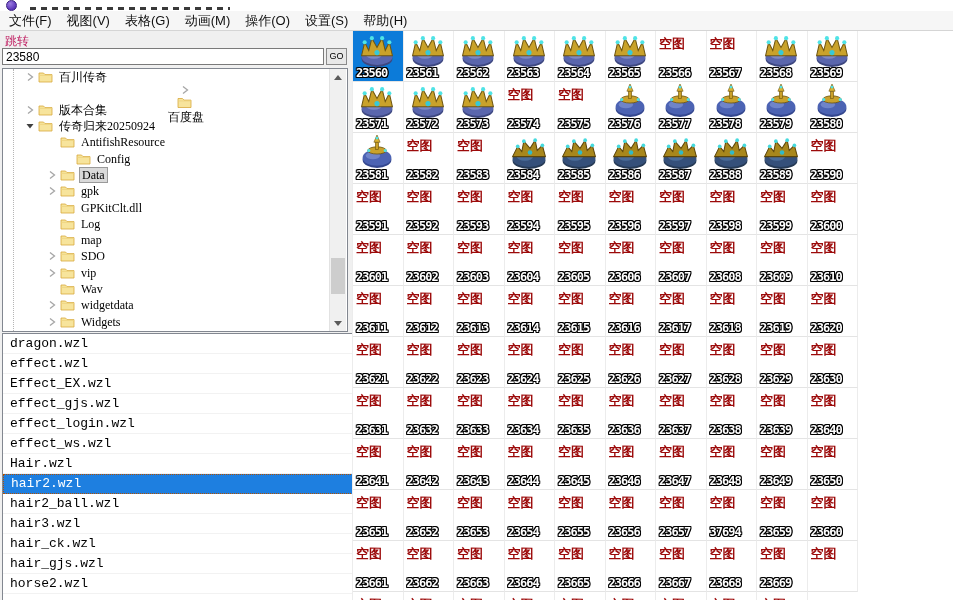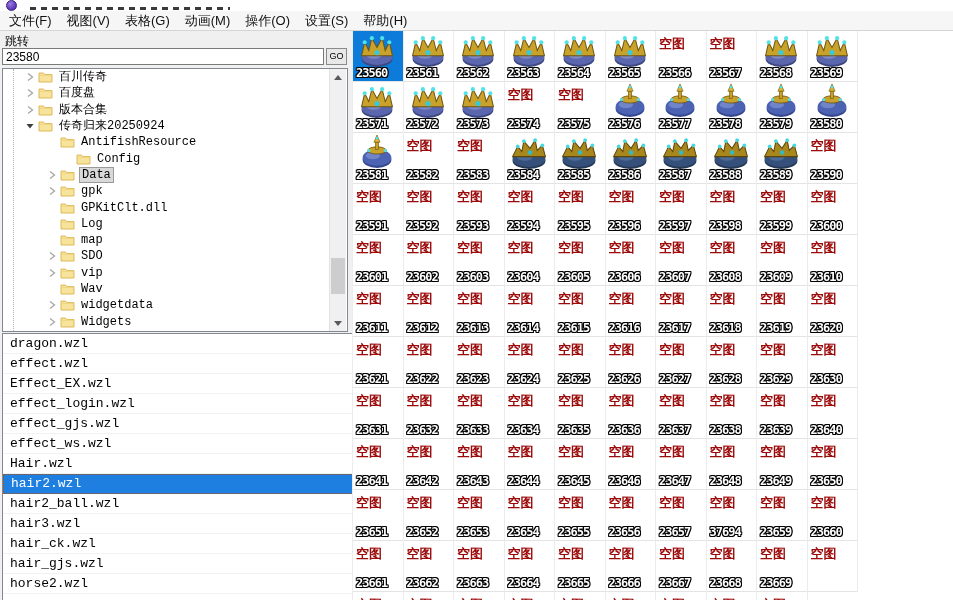--- a/index.html
+++ b/index.html
@@ -14,33 +14,33 @@
   .title-frag { position:absolute; left:30px; top:7px; width:200px; height:3px;
                 background:repeating-linear-gradient(90deg,#3a3a3a 0 6px, transparent 6px 11px); }
 
   
   .menubar { position:absolute; left:0; top:11px; width:953px; height:20px; background:#f6f6f6;
              border-bottom:1px solid #d5d5d5; display:flex; align-items:center; padding-left:3px; }
   .menu-item { font-size:13px; color:#111; padding:1px 6px; margin-right:3px; cursor:default; }
 
   
   .left { position:absolute; left:0; top:31px; width:352px; height:569px; background:#f0f0f0; }
-  .jump-label { position:absolute; left:5px; top:2px; font-size:12px; color:#000000; }
+  .jump-label { position:absolute; left:5px; top:2px; font-size:12px; color:#be185d; }
   .jump-input { position:absolute; left:2px; top:17px; width:322px; height:17px; border:1px solid #7a7a7a;
                 background:#fff; font-size:12px; font-family:"Liberation Sans",sans-serif; padding:0 3px; }
   .go-btn { position:absolute; left:326px; top:17px; width:21px; height:17px; font-size:9px;
             background:#e8e8e8; border:1px solid #8a8a8a; text-align:center; line-height:15px; color:#000; }
 
   
   .tree { position:absolute; left:2px; top:37px; width:346px; height:264px; background:#fff;
           border:1px solid #828790; overflow:hidden; }
   .tree-guide { position:absolute; left:10px; top:0; bottom:0; width:0;
                 border-left:1px dotted #b5b5b5; }
   .tree-row { position:relative; height:16.3px; display:flex; align-items:center; font-size:12px;
-              font-family:Liberation Mono, monospace; white-space:nowrap; color:#000; }
+              font-family:Liberation Serif, serif; white-space:nowrap; color:#000; }
   .chev { width:10px; height:10px; margin-right:3px; flex:0 0 10px; }
   .chev svg { display:block; }
   .folder { width:15px; height:12px; margin-right:4px; flex:0 0 15px; }
   .tree-label { padding:0 2px; line-height:14px; }
   .tree-label.sel { background:#d9d9d9; border:1px solid #9a9a9a; }
 
   
   .vscroll { position:absolute; right:1px; width:17px; background:#f0f0f0; border-left:1px solid #e2e2e2; }
   .sb-arrow { position:absolute; left:0; width:16px; height:16px; background:#f0f0f0; }
   .sb-arrow::after { content:""; position:absolute; left:4px; }
@@ -152,21 +152,21 @@
           <span class="chev">
             <svg width="100%" height="100%">
               <use href="#chev-closed"></use>
             </svg>
           </span>
           <span class="folder"><svg width="100%" height="100%">
               <use href="#icon-folder"></use>
             </svg></span>
           <span class="tree-label">百川传奇</span>
         </div>
-        <div class="tree-row" style="padding-left: 22px;">
+        <div class="tree-row" style="padding-left: 22px; flex-direction: column;">
           <span class="chev">
             <svg width="100%" height="100%">
               <use href="#chev-closed"></use>
             </svg>
           </span>
           <span class="folder"><svg width="100%" height="100%">
               <use href="#icon-folder"></use>
             </svg></span>
           <span class="tree-label">百度盘</span>
         </div>
@@ -309,22 +309,22 @@
         <div class="sb-arrow sb-up" style="top:0;"></div>
         <div class="sb-thumb" style="top:189px; height:36px;"></div>
         <div class="sb-arrow sb-down" style="bottom:0;"></div>
       </div>
     </div>
 
     <div class="filelist" id="filelist">
       <div class="file-row">dragon.wzl</div>
         <div class="file-row">effect.wzl</div>
         <div class="file-row">Effect_EX.wzl</div>
+        <div class="file-row">effect_gjs.wzl</div>
         <div class="file-row">effect_login.wzl</div>
-        <div class="file-row">effect_gjs.wzl</div>
         <div class="file-row">effect_ws.wzl</div>
         <div class="file-row">Hair.wzl</div>
         <div class="file-row sel">hair2.wzl</div>
         <div class="file-row">hair2_ball.wzl</div>
         <div class="file-row">hair3.wzl</div>
         <div class="file-row">hair_ck.wzl</div>
         <div class="file-row">hair_gjs.wzl</div>
         <div class="file-row">horse2.wzl</div>
         <div class="vscroll" style="top:0; bottom:0;">
         <div class="sb-arrow sb-up" style="top:0;"></div>

